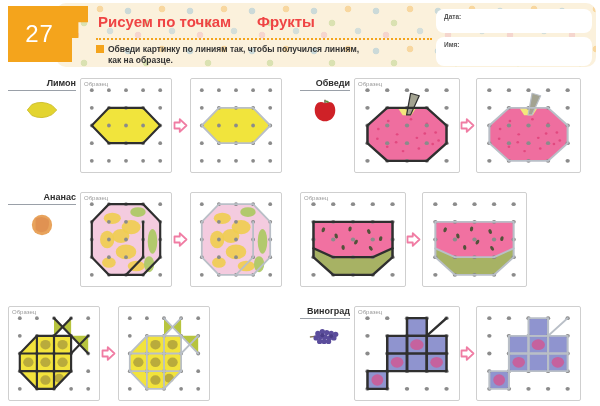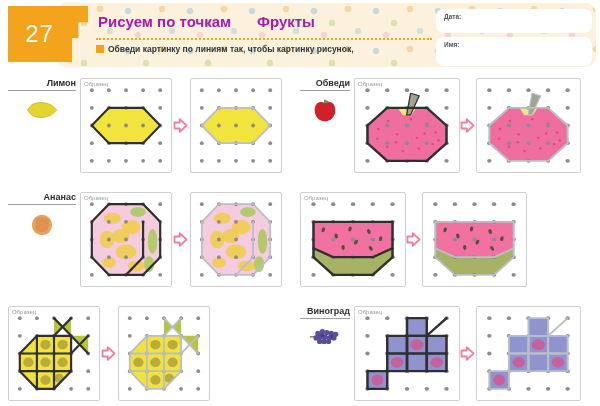--- a/index.html
+++ b/index.html
@@ -26,21 +26,21 @@
   .lesson-badge {
     position:absolute; left:8px; top:6px; width:80px; height:56px;
     background:#f4a41c;
     clip-path:polygon(0 0,100% 0,100% 29%,88% 29%,88% 57%,80% 57%,80% 100%,0 100%);
   }
   .lesson-badge span {
     display:block; width:63px; text-align:center;
     line-height:56px; font-size:24px; font-weight:400; color:#ffffff;
     letter-spacing:1px;
   }
-  .page-title { position:absolute; left:98px; top:13px; font-size:15px; font-weight:700; color:#a21caf; }
+  .page-title { position:absolute; left:98px; top:13px; font-size:15px; font-weight:700; color:#ef4444; }
   .page-title .topic { margin-left:26px; }
   .dotted-rule { position:absolute; left:96px; top:32px; width:336px; height:8px; border-bottom:2px dotted #f4a41c; }
   .instruction { position:absolute; left:96px; top:44px; width:340px; font-size:8.5px; line-height:1.25; color:#333; font-weight:700; }
   .instruction .bullet { display:inline-block; width:8px; height:8px; background:#f4a41c; margin-right:4px; vertical-align:-1px; }
   .instruction .line2 { margin-left:12px; }
   .field-box { position:absolute; left:436px; width:156px; background:#ffffff; border-radius:8px; }
   .field-box .field-label { position:absolute; left:8px; top:4px; font-size:6.5px; font-weight:700; color:#555; }
   .date-box { top:9px;  height:24px; }
   .name-box { top:37px; height:29px; }
   
@@ -78,21 +78,22 @@
   <span>27</span>
 </div>
 
 <div class="page-title">
   <span>Рисуем по точкам</span><span class="topic">Фрукты</span>
 </div>
 
 <div class="dotted-rule"></div>
 
 <div class="instruction">
-  <div><span class="bullet"></span><span>Обведи картинку по линиям так, чтобы картинку рисунок,</span></div>
+  <div><span class="bullet"></span><span>Обведи картинку по линиям так, чтобы получился линиям,</span></div>
+  <div class="line2">как на образце.</div>
 </div>
 
 <div class="field-box date-box">
   <span class="field-label">Дата:</span>
 </div>
 <div class="field-box name-box">
   <span class="field-label">Имя:</span>
 </div>
 
 <div class="col col-left">

